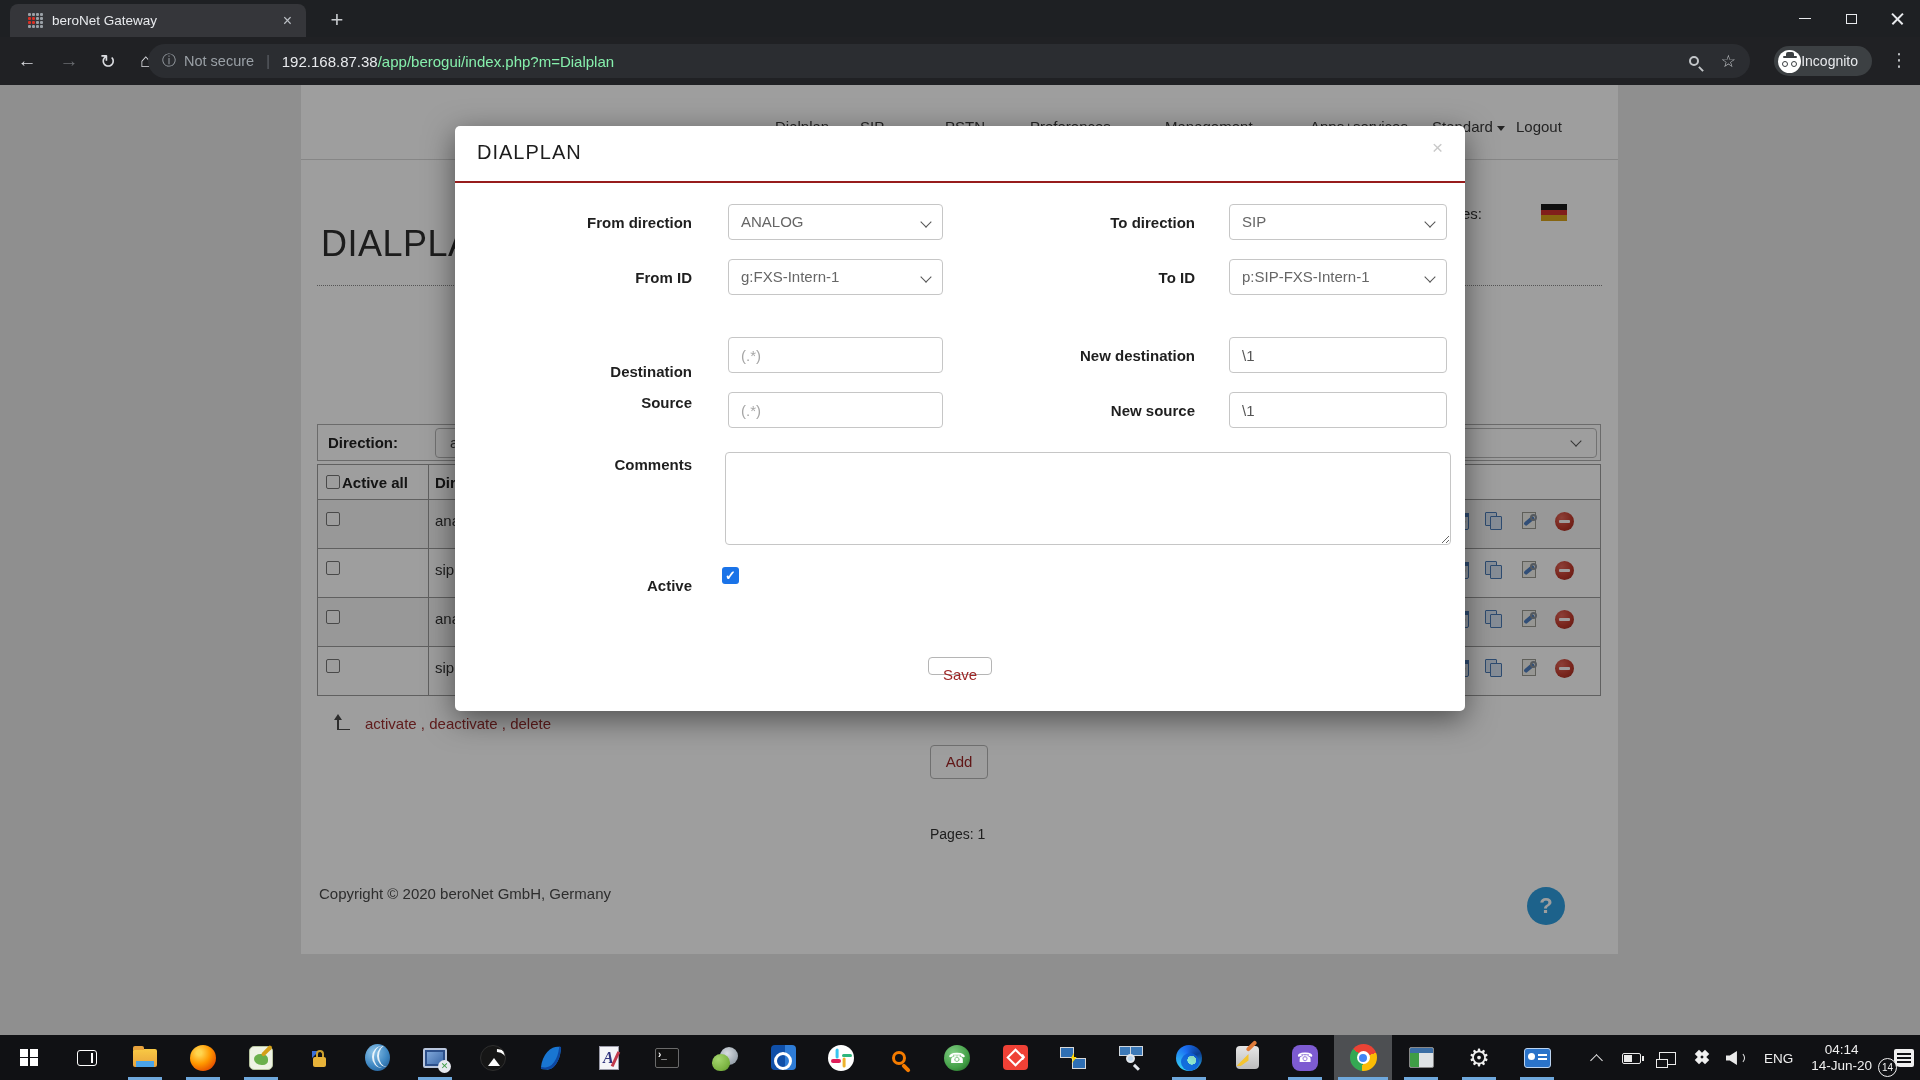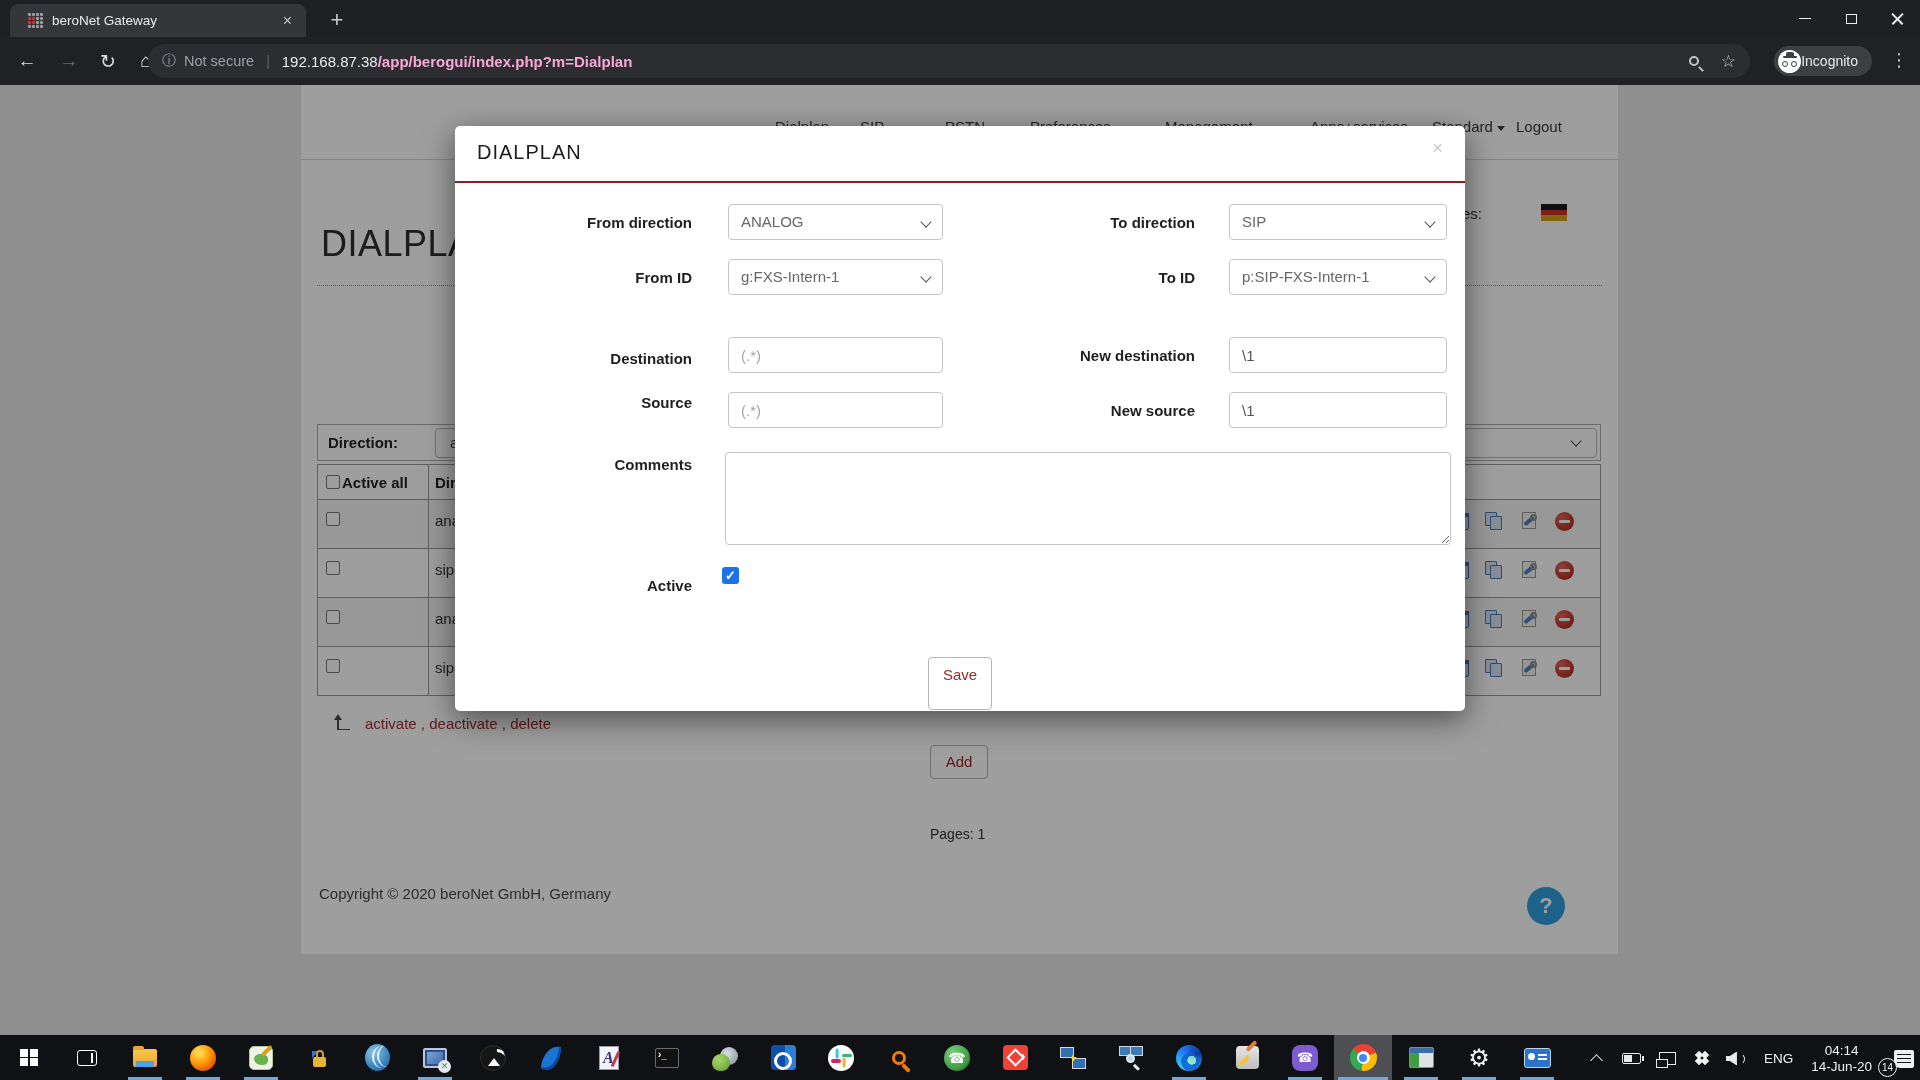--- a/index.html
+++ b/index.html
@@ -29,21 +29,21 @@
   .toolbar { position:relative; height:48px; background:#202124; }
   .nav-ic { position:absolute; top:0; height:48px; width:34px; display:flex; align-items:center;
     justify-content:center; color:#dadce0; font-size:19px; }
   .nav-ic.disabled { color:#6b6e72; }
   .omnibox { position:absolute; left:148px; top:7px; width:1602px; height:34px; background:#2b2d31;
     border-radius:17px; display:flex; align-items:center; padding:0 14px; }
   .omni-info { color:#9aa0a6; font-size:14px; margin-right:8px; }
   .omni-sec { color:#9aa0a6; font-size:14.5px; }
   .omni-sep { color:#5f6368; margin:0 12px; font-size:14px; }
   .omni-domain { color:#e8eaed; font-size:15px; }
-  .omni-path { color:#f9a8d4; font-size:15px;font-weight:bold; }
+  .omni-path { color:#86efac; font-size:15px; }
   .omni-right { margin-left:auto; display:flex; align-items:center; gap:22px; }
   .mag { width:10px; height:10px; border:2px solid #c3c6c9; border-radius:50%; position:relative; }
   .mag::after { content:""; position:absolute; width:2px; height:6px; background:#c3c6c9;
     left:9px; top:8px; transform:rotate(-45deg); }
   .star { color:#c3c6c9; font-size:17px; }
   .incog { position:absolute; right:48px; top:9px; height:30px; background:#3c4043; border-radius:15px;
     display:flex; align-items:center; padding:0 14px 0 4px; }
   .spy { width:23px; height:23px; background:#fff; border-radius:50%; position:relative; }
   .spy .hat { position:absolute; left:4.5px; top:6px; width:14px; height:2.5px; background:#3c4043; border-radius:1px; }
   .spy .cap { position:absolute; left:7.5px; top:2.5px; width:8px; height:4px; background:#3c4043; border-radius:2px 2px 0 0; }
@@ -161,21 +161,21 @@
   .minput { position:absolute; height:36px; border:1px solid #c6c6c6; border-radius:4px; background:#fff;
     font-size:15px; padding:0 12px; color:#555; font-family:"Liberation Sans",sans-serif; outline:none; }
   .minput.l { left:273px; width:215px; } .minput.r { left:774px; width:218px; }
   .minput.ph { color:#a6a6a6; }
   .mtextarea { position:absolute; left:270px; top:326px; width:726px; height:93px; border:1px solid #c6c6c6;
     border-radius:4px; resize:both; font-family:"Liberation Sans",sans-serif; font-size:15px; padding:8px; color:#444; outline:none;}
   .mcheck { position:absolute; left:267px; top:441px; width:17px; height:17px; background:#1a73e8;
     border-radius:3px; color:#fff; font-size:13px; font-weight:bold; text-align:center; line-height:17px; }
   .req-note { position:absolute; left:0; top:488px; width:100%; text-align:center; font-size:15px; }
   .req-star { color:#e53935; } .req-text { font-style:italic; color:#2b2b2b; }
-  .save-btn { position:absolute; left:473px; top:531px; width:64px; height:53px; line-height:34px; }
+  .save-btn { position:absolute; left:473px; top:531px; width:64px; height:18px; line-height:34px; }
 
   
   .taskbar { position:relative; height:45px; background:#101114; display:flex; }
   .tb-slot { width:58px; height:45px; display:flex; align-items:center; justify-content:center;
     position:relative; flex:0 0 auto; }
   .tb-slot.open::after { content:""; position:absolute; left:12px; right:12px; bottom:0; height:3px; background:#6fa8dc; }
   .tb-slot.active { background:#4d4f52; }
   .tb-slot.active::after { left:4px; right:4px; }
 
   .win-logo { display:grid; grid-template-columns:8px 8px; grid-auto-rows:8px; gap:1.5px; }
@@ -272,21 +272,21 @@
     background:#4285f4; border-radius:50%; }
   .winapp { width:25px; height:21px; background:#dfe3e6; border:1.5px solid #888; border-radius:2px; position:relative; overflow:hidden;}
   .winapp::before { content:""; position:absolute; left:0; top:0; right:0; height:5px; background:#3b6ea5; }
   .winapp::after { content:""; position:absolute; left:0; top:5px; bottom:0; width:9px; background:#3f9d46; }
   .gear-ic { color:#f0f0f0; font-size:24px; line-height:45px; }
   .card-ic { width:27px; height:20px; background:#2a73c9; border:1.5px solid #bcd4f0; border-radius:3px; position:relative; }
   .card-ic::before { content:""; position:absolute; left:3px; top:4px; width:7px; height:7px; background:#fff; border-radius:50%; }
   .card-ic::after { content:""; position:absolute; right:3px; top:5px; width:9px; height:2px; background:#fff;
     box-shadow:0 4px 0 #fff; }
 
-  .tray { position:absolute; right:0; top:0; height:46px; display:flex; align-items:flex-end; }
+  .tray { position:absolute; right:0; top:0; height:46px; display:flex; align-items:center; }
   .tray-item { display:flex; align-items:center; justify-content:center; height:45px; position:relative; }
   .tchev { width:9px; height:9px; border-left:1.8px solid #eaeaea; border-top:1.8px solid #eaeaea;
     transform:rotate(45deg); margin-top:4px; }
   .batt { width:19px; height:11px; border:1.5px solid #eaeaea; border-radius:2px; position:relative; }
   .batt::before { content:""; position:absolute; right:-4px; top:2px; width:2px; height:5px; background:#eaeaea; }
   .batt::after { content:""; position:absolute; left:1px; top:1px; bottom:1px; width:8px; background:#eaeaea; }
   .netmon { width:17px; height:13px; border:1.6px solid #eaeaea; position:relative; }
   .netmon::after { content:""; position:absolute; left:-4px; bottom:-4px; width:10px; height:7px;
     background:#101114; border:1.6px solid #eaeaea; }
   .dbx { position:relative; width:16px; height:16px; }
@@ -562,21 +562,21 @@
 
       <div class="mlabel l" style="top:143px">From ID</div>
       <div class="mctl l" style="top:133px">
         <span>g:FXS-Intern-1</span><span class="chev"></span>
       </div>
       <div class="mlabel r" style="top:143px">To ID</div>
       <div class="mctl r" style="top:133px">
         <span>p:SIP-FXS-Intern-1</span><span class="chev"></span>
       </div>
 
-      <div class="mlabel l" style="top:224px">Destination</div>
+      <div class="mlabel l" style="top:237px">Destination</div>
       <input class="minput l ph" style="top: 211px;" value="(.*)">
       <div class="mlabel r" style="top:221px">New destination</div>
       <input class="minput r" style="top: 211px;" value="\1">
 
       <div class="mlabel l" style="top:268px">Source</div>
       <input class="minput l ph" style="top: 266px;" value="(.*)">
       <div class="mlabel r" style="top:276px">New source</div>
       <input class="minput r" style="top: 266px;" value="\1">
 
       <div class="mlabel l" style="top:330px">Comments</div>

